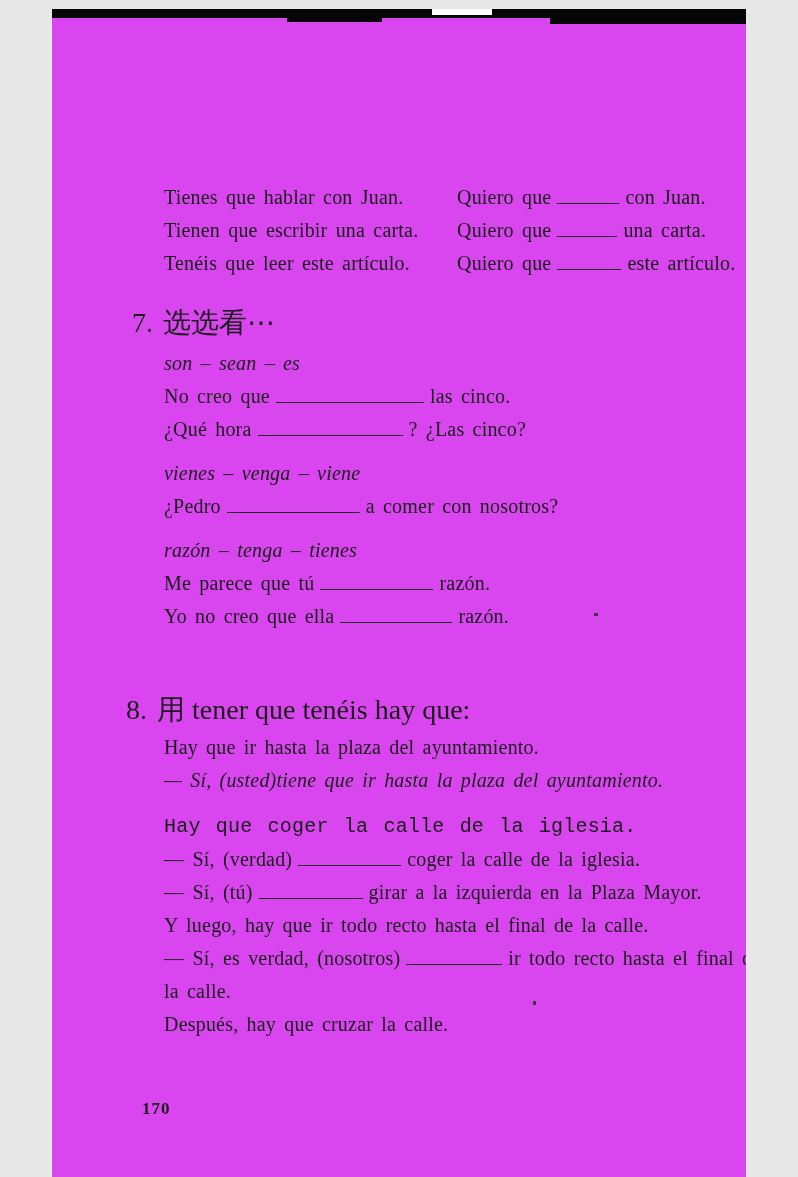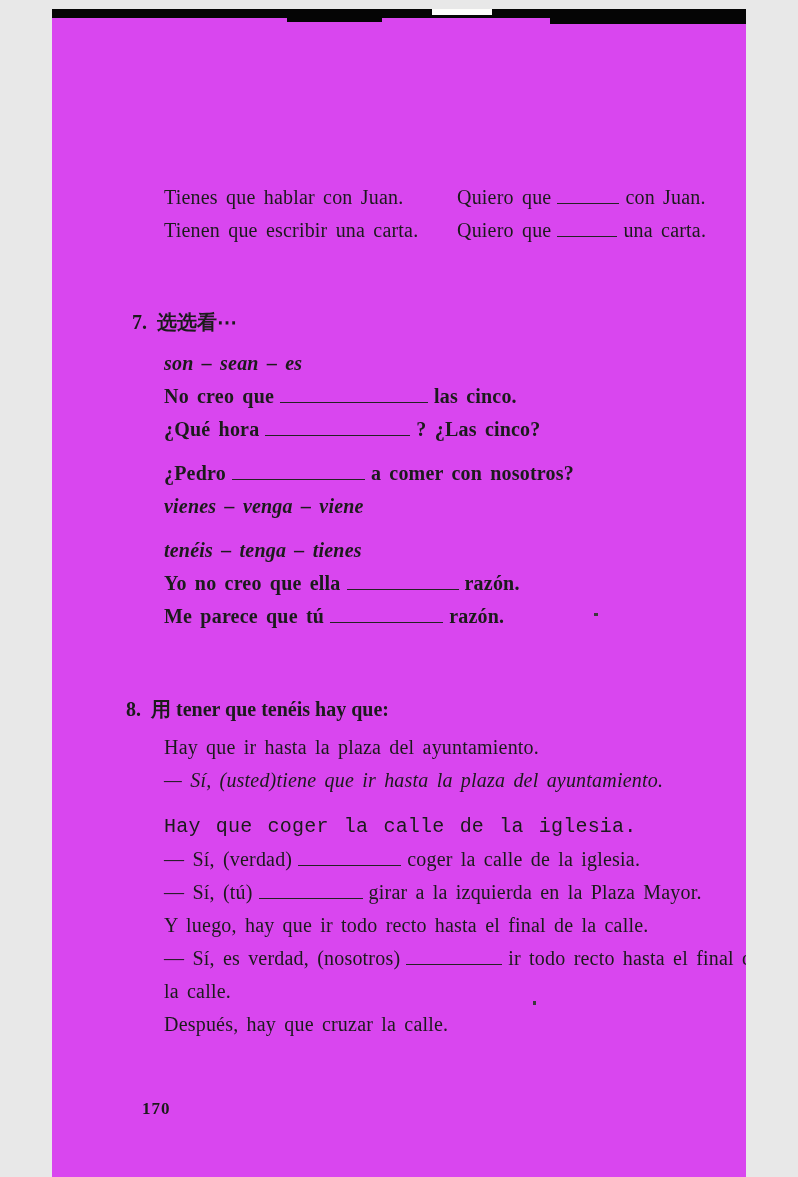--- a/index.html
+++ b/index.html
@@ -30,28 +30,28 @@
     height:14px;
     margin:0 6px;
     vertical-align:baseline;
   }
   .italic { font-style:italic; }
 
   .intro { position:absolute; top:172px; left:112px; }
   .intro-row { display:flex; }
   .intro-left { width:293px; }
 
-  .heading { position:absolute; font-weight:bold; font-size:20px; line-height:33px; white-space:nowrap; }
+  .heading { position:absolute; font-weight:normal; font-size:28px; line-height:33px; white-space:nowrap; }
   .h7 { top:297px; left:80px; }
   .h8 { top:684px; left:74px; }
   .heading .num { display:inline-block; }
   .heading .title { display:inline-block; margin-left:10px; }
 
   .ex7-body { position:absolute; top:338px; left:112px; }
-  .ex7-group { margin-bottom:0;font-weight:bold; }
+  .ex7-group { margin-bottom:0; }
   .ex7-group + .ex7-group { margin-top:11px; }
 
   .ex8-body { position:absolute; top:722px; left:112px; width:600px; }
   .ex8-gap { margin-top:13px;font-family:Liberation Mono, monospace; }
 
   .pageno { position:absolute; top:1090px; left:90px; font-size:17px; letter-spacing:1px;font-weight:bold; }
 </style>
 </head>
 <body>
 
@@ -67,40 +67,44 @@
 
   <div class="intro">
     <div class="intro-row line">
       <span class="intro-left">Tienes que hablar con Juan.</span>
       <span><span>Quiero que</span><span class="blank" style="width:62px"></span><span>con Juan.</span></span>
     </div>
     <div class="intro-row line">
       <span class="intro-left">Tienen que escribir una carta.</span>
       <span><span>Quiero que</span><span class="blank" style="width:60px"></span><span>una carta.</span></span>
     </div>
+    <div class="intro-row line">
+      <span class="intro-left">Tenéis que leer este artículo.</span>
+      <span><span>Quiero que</span><span class="blank" style="width:64px"></span><span>este artículo.</span></span>
+    </div>
   </div>
 
   <div class="heading h7">
     <span class="num">7.</span><span class="title">选选看⋯</span>
   </div>
 
   <div class="ex7-body">
     <div class="ex7-group">
       <div class="line italic">son – sean – es</div>
       <div class="line"><span>No creo que</span><span class="blank" style="width:148px"></span><span>las cinco.</span></div>
       <div class="line"><span>¿Qué hora</span><span class="blank" style="width:145px"></span><span>? ¿Las cinco?</span></div>
     </div>
     <div class="ex7-group">
+      <div class="line italic">vienes – venga – viene</div>
       <div class="line"><span>¿Pedro</span><span class="blank" style="width:133px"></span><span>a comer con nosotros?</span></div>
-      <div class="line italic">vienes – venga – viene</div>
     </div>
     <div class="ex7-group">
-      <div class="line italic">tenéis – tenga – tienes</div>
+      <div class="line italic">razón – tenga – tienes</div>
+      <div class="line"><span>Me parece que tú</span><span class="blank" style="width:113px"></span><span>razón.</span></div>
       <div class="line"><span>Yo no creo que ella</span><span class="blank" style="width:112px"></span><span>razón.</span></div>
-      <div class="line"><span>Me parece que tú</span><span class="blank" style="width:113px"></span><span>razón.</span></div>
     </div>
   </div>
 
   <div class="heading h8">
     <span class="num">8.</span><span class="title">用 tener que tenéis hay que:</span>
   </div>
 
   <div class="ex8-body">
     <div class="line">Hay que ir hasta la plaza del ayuntamiento.</div>
     <div class="line italic">— Sí, (usted)tiene que ir hasta la plaza del ayuntamiento.</div>

